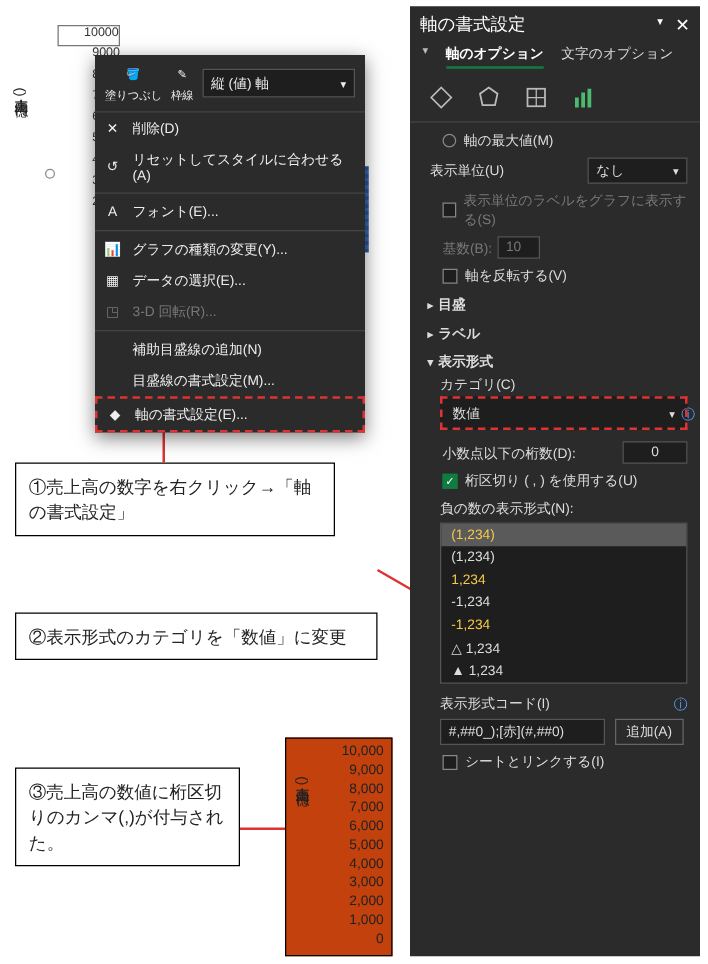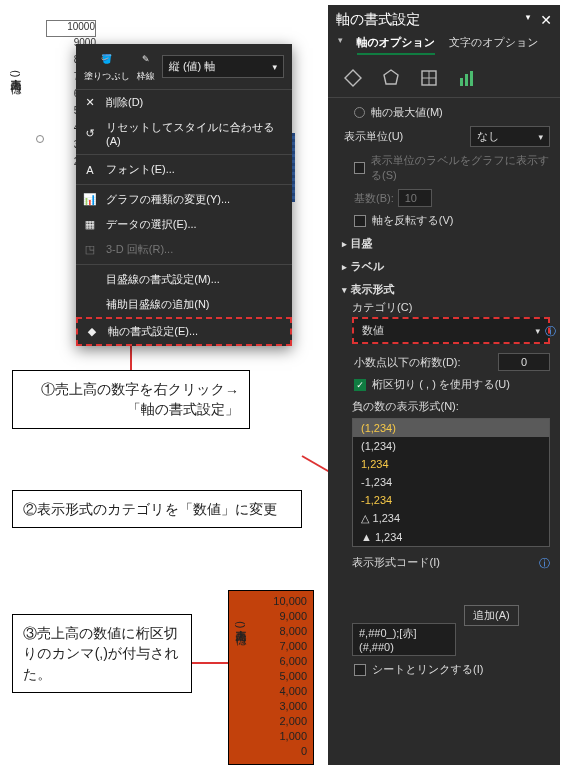--- a/index.html
+++ b/index.html
@@ -127,32 +127,32 @@
   <div class="item">
       <span class="ico">▦</span>
       <span>データの選択(E)...</span>
     </div>
   <div class="item disabled">
       <span class="ico">◳</span>
       <span>3-D 回転(R)...</span>
     </div>
   <div class="sep"></div>
   <div class="item">
+      <span>補助目盛線の追加(N)</span>
+    </div>
+  <div class="item">
       <span>目盛線の書式設定(M)...</span>
-    </div>
-  <div class="item">
-      <span>補助目盛線の追加(N)</span>
     </div>
   <div class="item hl">
       <span class="ico">◆</span>
       <span>軸の書式設定(E)...</span>
     </div>
 </div>
 
-<div class="anno" style="left:12px; top:370px; width:238px;text-align:right;"><span>①売上高の数字を右クリック→「軸の書式設定」</span></div>
+<div class="anno" style="left:12px; top:370px; width:256px;"><span>①売上高の数字を右クリック→「軸の書式設定」</span></div>
 <div class="anno" style="left:12px; top:490px; width:290px;"><span>②表示形式のカテゴリを「数値」に変更</span></div>
 <div class="anno" style="left:12px; top:614px; width:180px;"><span>③売上高の数値に桁区切りのカンマ(,)が付与された。</span></div>
 
 <div class="redline" style="left:130px; top:339px; width:2px; height:31px;"></div>
 <div class="redline" style="left:302px; top:455px; width:40px; height:2px; transform: rotate(30deg); transform-origin: left;"></div>
 <div class="redline" style="left:192px; top:662px; width:36px; height:2px;"></div>
 
 <div class="result">
   <span class="rl">売上高(億円)</span>
   <div class="rv">10,000</div>
@@ -272,21 +272,21 @@
       <div class="li yel">1,234</div>
       <div class="li">-1,234</div>
       <div class="li yel">-1,234</div>
       <div class="li">△ 1,234</div>
       <div class="li">▲ 1,234</div>
     </div>
 
     <div style="padding:2px 0 2px 14px;">表示形式コード(I)</div>
     <span style="position:absolute; right:10px; margin-top:-16px; color:#5aa0ff;">ⓘ</span>
     <div class="row" style="gap:8px; padding-left:14px;">
-      <span class="input" style="width:104px;margin-top:48px;">#,##0_);[赤](#,##0)</span>
+      <span class="input" style="width:132px;">#,##0_);[赤](#,##0)</span>
       <span class="btn">追加(A)</span>
     </div>
     <div class="row">
       <span class="chk"></span>
       <label>シートとリンクする(I)</label>
     </div>
   </div>
 </div>
 
 </body></html>

